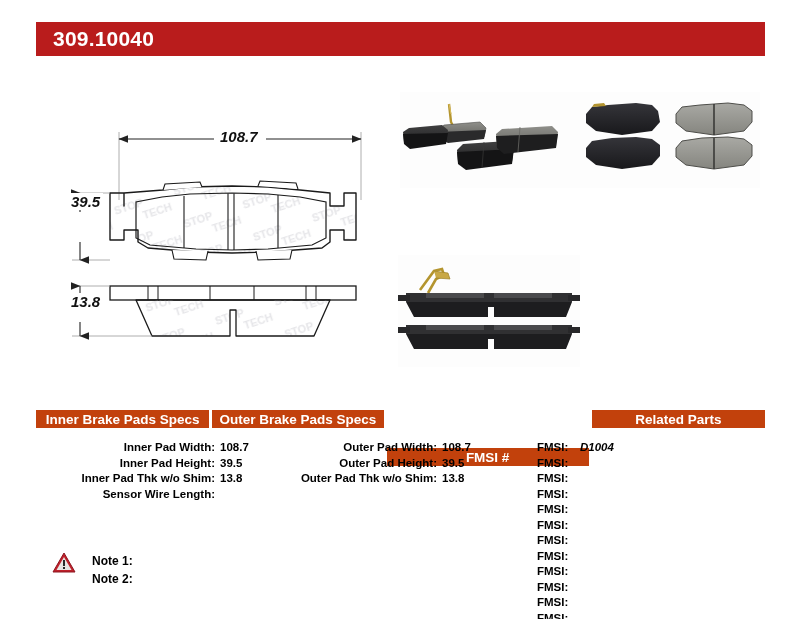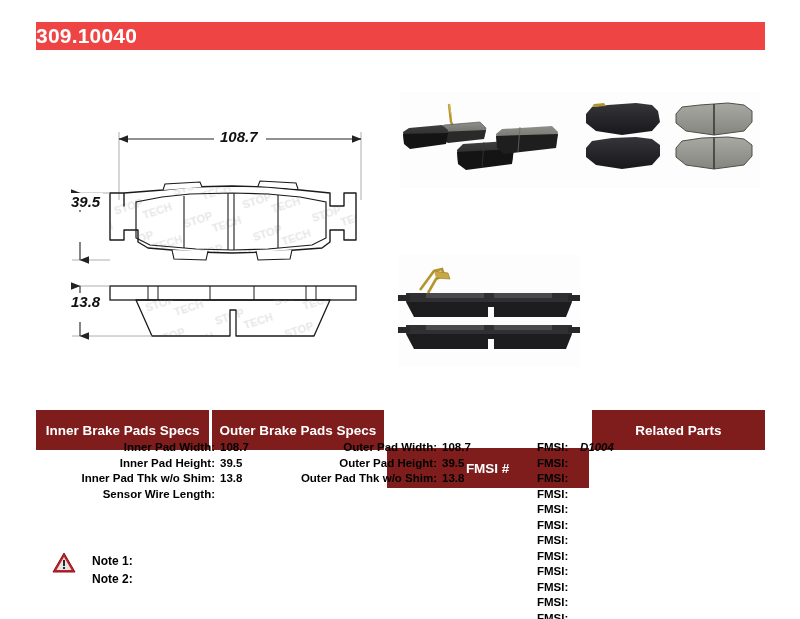--- a/index.html
+++ b/index.html
@@ -8,24 +8,24 @@
     background:#ffffff;
     font-family:"Liberation Sans",sans-serif;
     color:#000;
     overflow:hidden;
     position:relative;
   }
   .page{position:absolute;left:0;top:0;width:800px;height:619px;}
 
   
   .header{
-    position:absolute;left:36px;top:22px;width:729px;height:28px;
-    background:#ef4444;
+    position:absolute;left:36px;top:22px;width:729px;height:34px;
+    background:#b91c1c;
     display:flex;align-items:center;justify-content:space-between;
-    padding:0 0;box-sizing:border-box;
+    padding:0 17px;box-sizing:border-box;
   }
   .header .ttl{
     color:#fff;font-size:21px;font-weight:bold;letter-spacing:.2px;
     font-family:"Liberation Sans",sans-serif;
   }
 
   
   .draw-wrap{position:absolute;left:0;top:60px;width:800px;height:330px;}
   .dimtext{
     position:absolute;font-weight:bold;font-style:italic;font-size:15px;
@@ -33,23 +33,23 @@
     background:#fff;padding:0 3px;white-space:nowrap;
   }
 
   
   .photo{position:absolute;}
 
   
   .table{position:absolute;left:36px;top:410px;width:729px;}
   .thead{display:flex;height:26px;}
   .th{
-    background:#7f1d1d;color:#fff;font-size:13.5px;font-weight:bold;
+    background:#c2410c;color:#fff;font-size:13.5px;font-weight:bold;
     display:flex;align-items:center;justify-content:center;
-    box-sizing:border-box;height:40px;text-align:center;
+    box-sizing:border-box;height:18px;text-align:center;
   }
   .th-gap{width:3px;background:#fff;height:26px;flex:none;}
   .tbody{display:flex;margin-top:4px;}
   .col{box-sizing:border-box;margin-left:47px;}
   .specline{
     font-size:11.5px;font-weight:bold;line-height:15.5px;
     white-space:nowrap;display:flex;justify-content:flex-end;
   }
   .specline .lab{text-align:right;}
   .specline .val{min-width:34px;text-align:left;padding-left:5px;}

